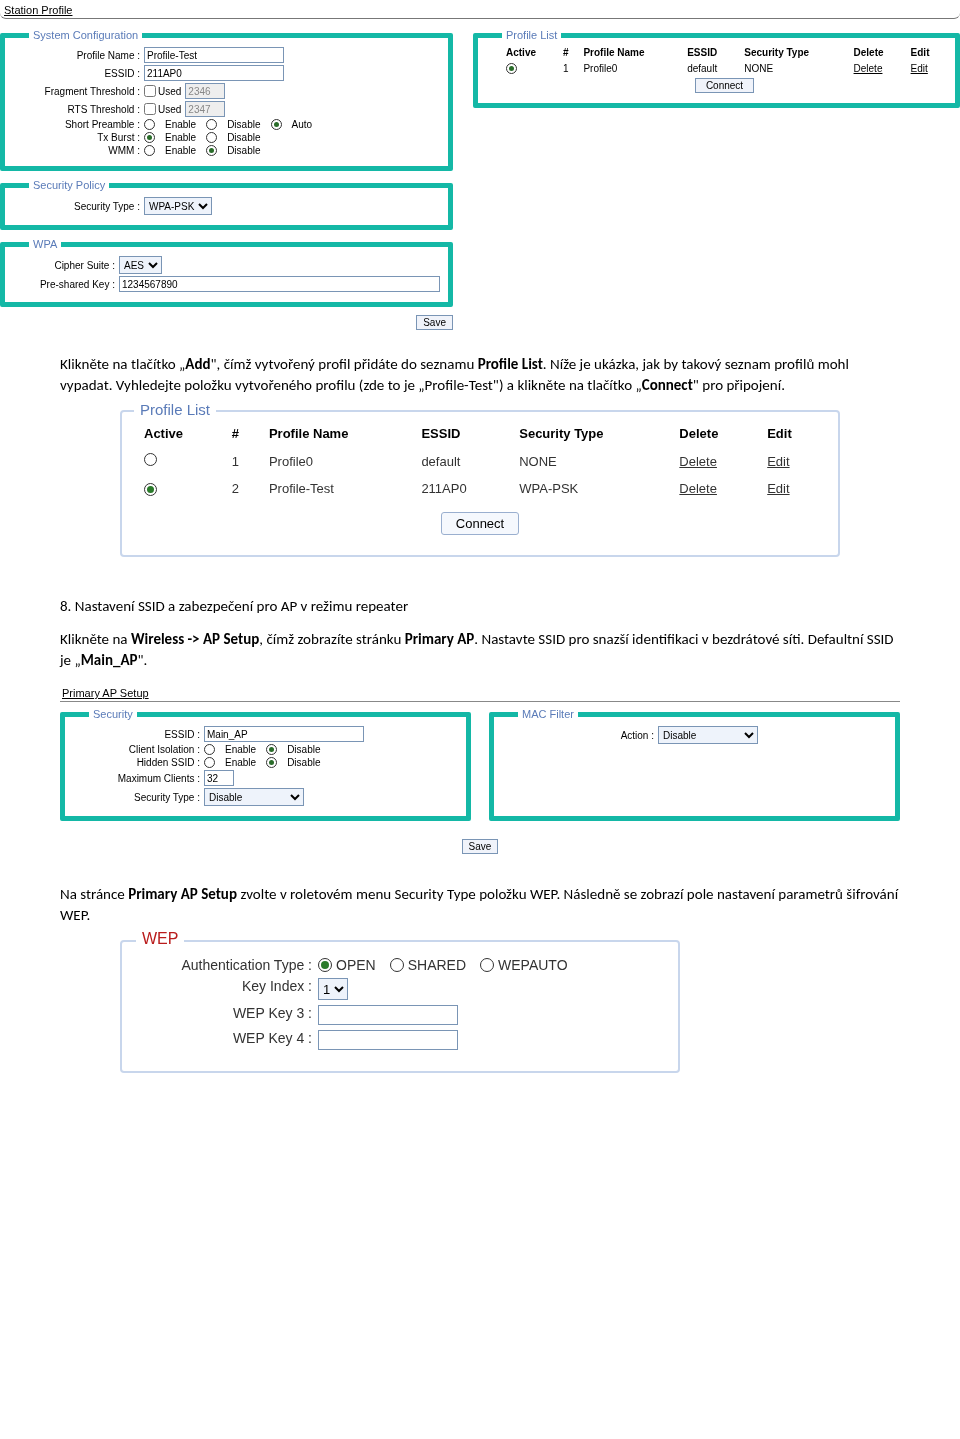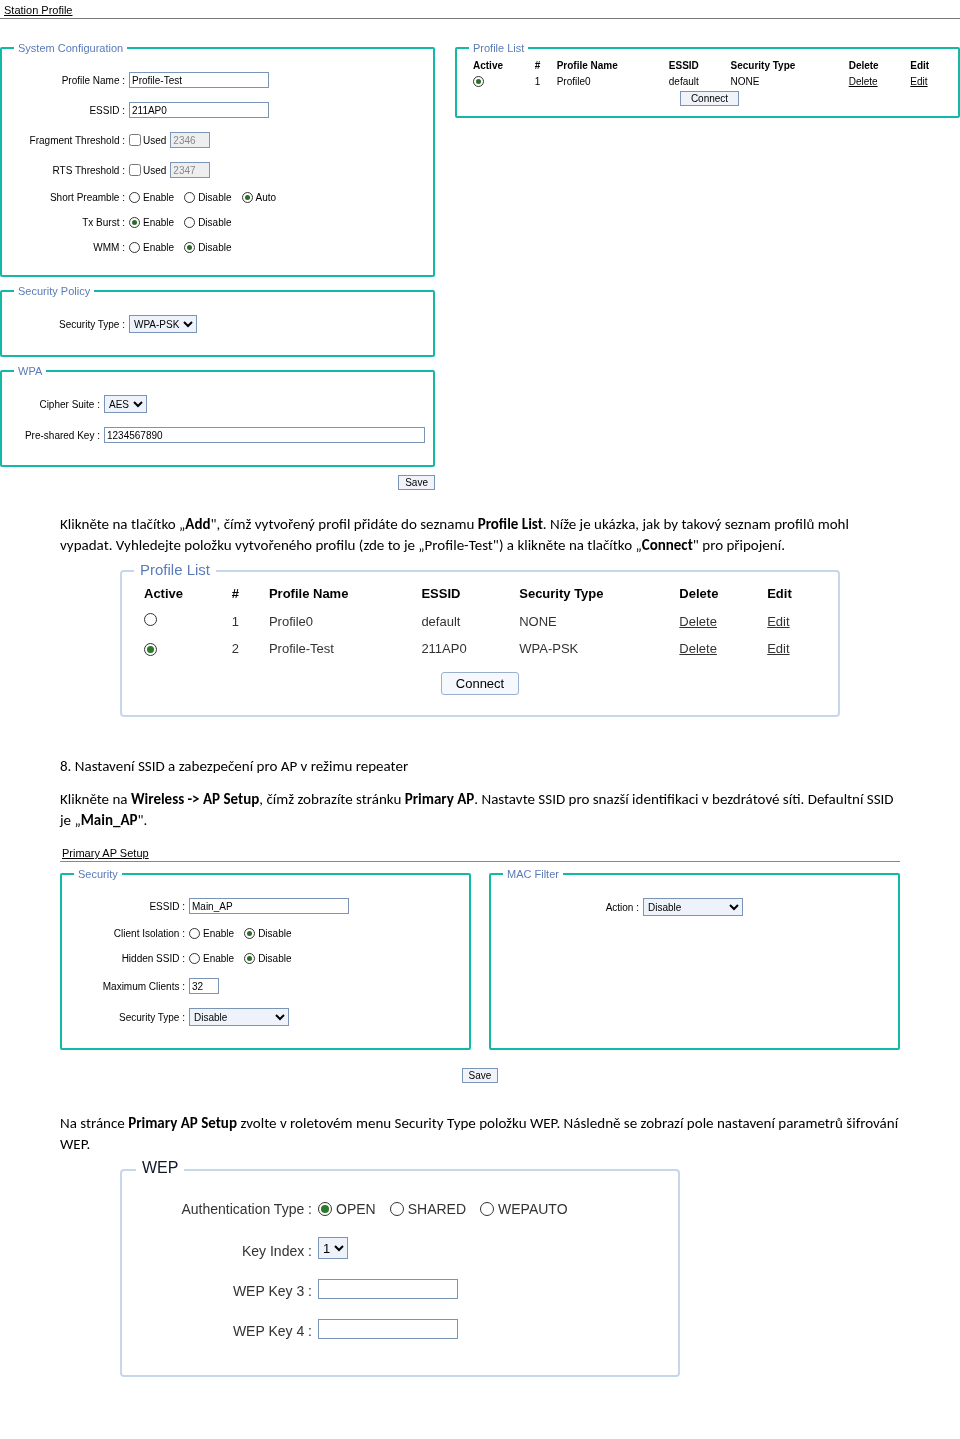--- a/index.html
+++ b/index.html
@@ -2,32 +2,32 @@
 <html><head>
 <meta charset="utf-8">
 <style>
   * { box-sizing: border-box; }
   body { margin: 0; padding: 0; width: 960px; font-family: Calibri, Arial, sans-serif; background: #fff; color: #000; }
 
   .page { padding: 0 60px 40px 60px; }
 
   
   .station-profile-area { padding: 0 0 10px 0; }
-  .sp-title { font: 11px Arial, sans-serif; color: #000; text-decoration: underline; padding: 4px 0 2px 4px; border-bottom: 1px solid #777; margin-bottom: 23px; }
+  .sp-title { font: 11px Arial, sans-serif; color: #000; text-decoration: underline; padding: 4px 0 2px 4px; border-bottom: 1px solid #777; margin-bottom: 10px; border-radius: 6px; }
   .sp-columns { display: flex; gap: 20px; }
   .sp-left { flex: 0 0 400px; }
   .sp-right { flex: 1; }
 
-  fieldset.panel { border: 2px solid #14b8a6; border-radius: 2px; margin: 0 0 8px 0; padding: 4px 8px 8px 12px; background: #fff; }
+  fieldset.panel { border: 5px solid #14b8a6; border-radius: 2px; margin: 0 0 8px 0; padding: 4px 8px 8px 24px; background: #fff; }
   fieldset.panel > legend { color: #5a7bb8; font: 11px Arial, sans-serif; padding: 0 4px; }
-  .row { display: flex; align-items: center; margin: 14px 0; font: 10px Arial, sans-serif; color: #000; }
+  .row { display: flex; align-items: center; margin: 2px 0; font: 10px Arial, sans-serif; color: #000; }
   .row .lbl { flex: 0 0 115px; text-align: right; padding-right: 4px; }
   .row input[type="text"] { border: 1px solid #7a95b5; height: 16px; font: 10px Arial; padding: 0 2px; }
   .row input[type="checkbox"] { width: 12px; height: 12px; margin: 0 2px 0 0; }
-  .row .rad { display: inline-flex; align-items: center; margin-right: 10px; }
+  .row .rad { display: inline-flex; align-items: center; margin-right: 10px; gap: 7px; }
   .row .rad .circle { width: 11px; height: 11px; border: 1px solid #333; border-radius: 50%; margin-right: 3px; display: flex; align-items: center; justify-content: center; }
   .row .rad .dot { width: 5px; height: 5px; background: #2a6c2a; border-radius: 50%; }
 
   select.sm { border: 1px solid #7a95b5; font: 10px Arial; height: 18px; background: #eef3fb; }
 
   .save-btn-bar { display:flex; justify-content:flex-end; margin-top:4px; }
   .save-btn { border:1px solid #7a95b5; background:#f0f3fa; font:10px Arial; padding:1px 6px; cursor:pointer; }
 
   
   table.profile-list { width: 100%; font: 10px Arial; border-collapse: collapse; }
@@ -58,22 +58,22 @@
 
   
   .primary-ap { margin-top: 10px; }
   .primary-ap .ap-title { font:11px Arial; text-decoration:underline; padding:2px 0 2px 2px; }
   .primary-ap .hr { border-top:1px solid #888; margin-bottom:6px; }
   .primary-ap .cols { display:flex; gap:18px; }
   .primary-ap fieldset { flex:1; }
 
   
   .wep-box { border:2px solid #c8d6ec; border-radius:4px; padding:10px 16px 16px 16px; margin:10px 0 0 60px; width:560px; position:relative; }
-  .wep-box .legend { position:absolute; top:-12px; left:14px; background:#fff; padding:0 6px; color:#0f172a; font:16px Arial; }
-  .wep-row { display:flex; align-items:flex-end; margin:20px 0; font:14px Arial; color:#333; }
+  .wep-box .legend { position:absolute; top:-12px; left:14px; background:#fff; padding:0 6px; color:#b91c1c; font:16px Arial; }
+  .wep-row { display:flex; align-items:flex-start; margin:5px 0; font:14px Arial; color:#333; }
   .wep-row .wlbl { flex:0 0 180px; text-align:right; padding-right:6px; }
   .wep-row input[type="text"] { border:1px solid #7a95b5; height:20px; width:140px; font:13px Arial; padding:0 3px; }
   .wep-row .wr { display:inline-flex; align-items:center; margin-right:14px; }
   .wep-row .wr .circle { width:14px; height:14px; border:1px solid #333; border-radius:50%; margin-right:4px; display:flex; align-items:center; justify-content:center; }
   .wep-row .wr .dot { width:8px; height:8px; background:#2a7a2a; border-radius:50%; }
   .wep-row select { border:1px solid #7a95b5; background:#eef3fb; font:13px Arial; height:22px; }
 </style>
 </head>
 <body>
 

